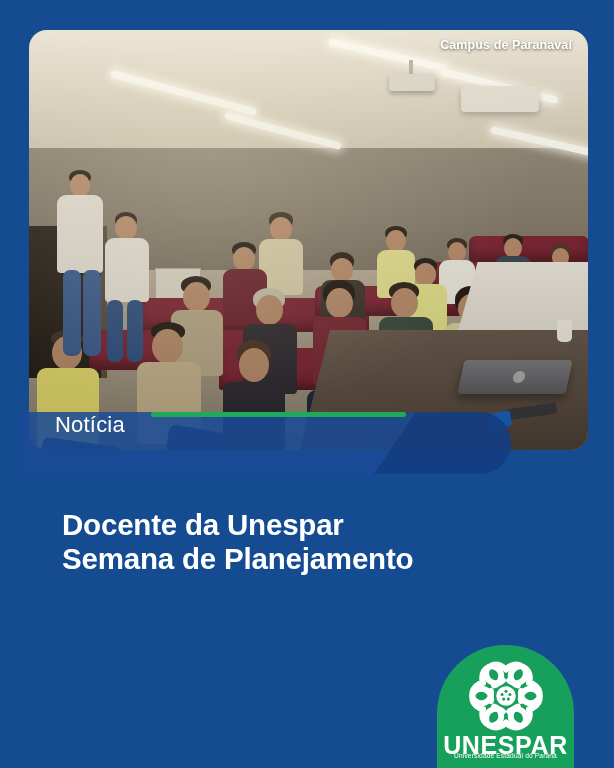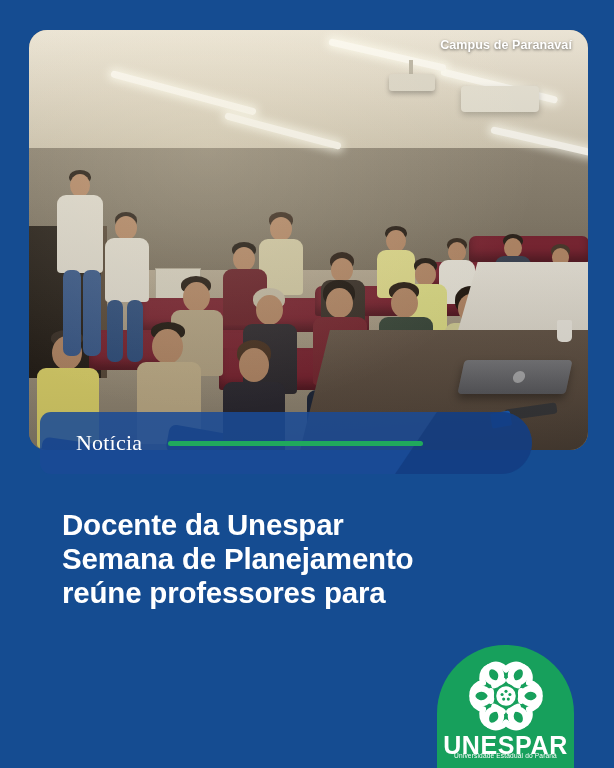--- a/index.html
+++ b/index.html
@@ -202,31 +202,30 @@
     font-size: 12.5px;
     font-weight: bold;
     letter-spacing: .1px;
     text-shadow: 0 1px 3px rgba(0,0,0,.55);
     z-index: 6;
   }
 
   
   #noticia-badge {
     position: absolute;
-    left: 40px;
+    left: 19px;
     top: 412px;
     width: 492px;
     height: 62px;
     background: rgba(26,75,150,.86);
     border-radius: 12px 34px 34px 12px;
     display: flex;
-    align-items: center;
+    align-items: flex-start;
     z-index: 7;
     overflow: hidden;
-    font-family: Liberation Serif, serif;
   }
   #noticia-badge::after {
     content: "";
     position: absolute;
     right: -40px; top: -30px;
     width: 150px; height: 150px;
     background: rgba(10,45,105,.38);
     transform: rotate(34deg);
   }
   #noticia-text {
@@ -491,21 +490,20 @@
   </div>
 
   <div id="noticia-badge">
     <span id="noticia-text">Notícia</span>
     <span id="noticia-rule"></span>
   </div>
 
   <h1 id="headline">
     <span class="hl-line">Docente da Unespar</span>
     <span class="hl-line">Semana de Planejamento</span>
-    <span class="hl-line">reúne professores para</span>
   </h1>
 
   <div id="logo-shape">
     <svg id="logo-emblem" viewBox="0 0 100 100">
       <g fill="none" stroke="#ffffff" stroke-width="7.5" stroke-linecap="round">
         <g>
           <path d="M50 16 C40 4, 22 10, 25 24 C27 34, 40 36, 46 30"></path>
           <path d="M50 16 C60 4, 78 10, 75 24 C73 34, 60 36, 54 30"></path>
         </g>
         <g transform="rotate(60 50 50)">

